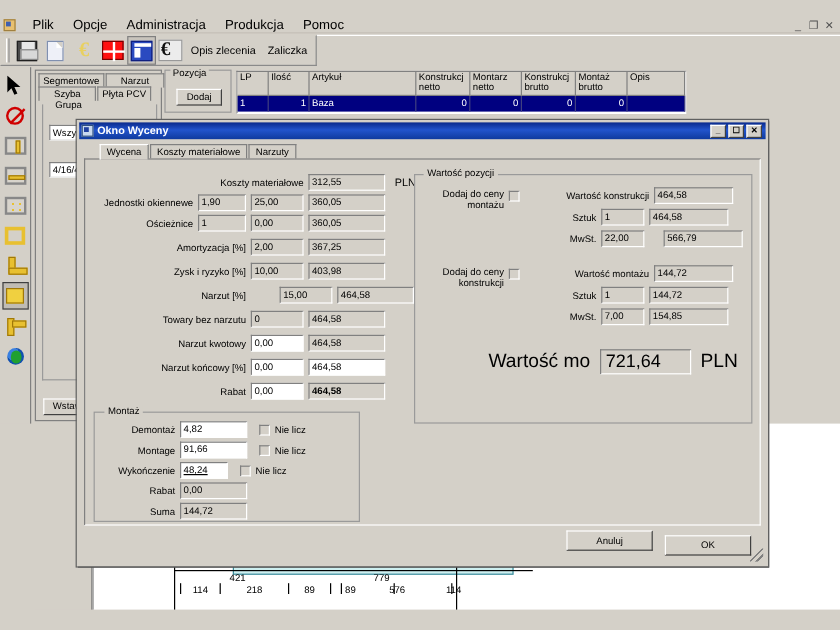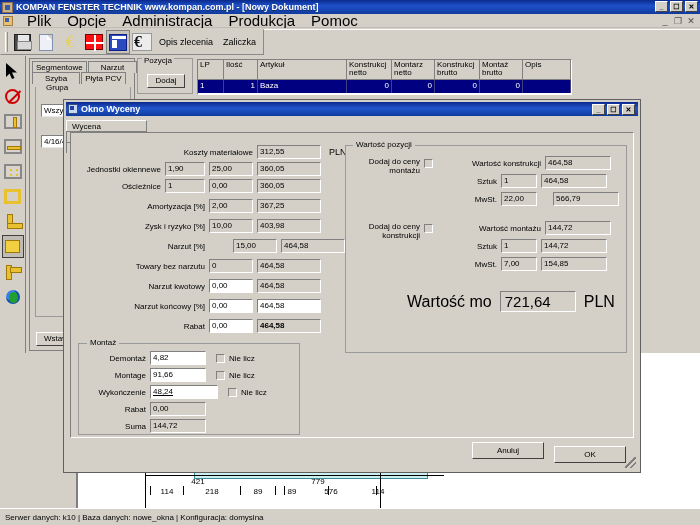--- a/index.html
+++ b/index.html
@@ -43,21 +43,21 @@
   .menubar {
     position: absolute; left: 0; top: 14px; width: 700px; height: 14px;
     background: #d4d0c8; display: flex; align-items: center; padding-left: 3px;
     border-bottom: 1px solid #c0bcb4;
   }
   .mdi-icon {
     width: 10px; height: 10px; margin-right: 6px;
     background: #e8c070; border: 1px solid #a08040; position: relative;
   }
   .mdi-icon:before{content:"";position:absolute;left:1px;top:1px;width:4px;height:4px;background:#4060b0;}
-  .menubar .mi { padding: 0 8px; font-size: 15px; color: #000; white-space: nowrap; }
+  .menubar .mi { padding: 0 8px; font-size: 11px; color: #000; white-space: nowrap; }
   .mdi-btns { position: absolute; right: 4px; top: 2px; display: flex; gap: 3px; font-size:9px;}
   .mdi-btns span { width: 10px; text-align:center; color:#505050; font-family:"Liberation Sans",sans-serif;}
 
   
   .toolbar {
     position: absolute; left: 0; top: 28px; width: 700px; height: 28px;
     background: #d4d0c8; display: flex; align-items: center;
   }
   .tb-panel {
     height: 26px; display: flex; align-items: center;
@@ -210,21 +210,21 @@
   .dlg-title .di {
     width:10px;height:10px;margin-right:3px;background:#c8d8ee;border:1px solid #305080;position:relative;flex:0 0 auto;
   }
   .dlg-title .di:before{content:"";position:absolute;left:1px;top:1px;width:4px;height:4px;background:#2040a0;}
   .dlg-btns { position:absolute; right:3px; top:2px; display:flex; gap:2px; }
   .dlg-btn {
     width:13px;height:11px;background:#d4d0c8;
     border:1px solid #fff; border-right-color:#404040;border-bottom-color:#404040;
     font-size:7px;line-height:9px;text-align:center;color:#000;font-weight:bold;
   }
-  .dlg-tabs { position:absolute; left:0; top:18px; display:flex; height:13px;flex-direction:column; }
+  .dlg-tabs { position:absolute; left:17px; top:18px; display:flex; height:13px; }
   .dtab {
     font-size:8px; padding:1px 5px 0 5px; background:#d4d0c8;
     border:1px solid #808080; border-bottom:none; margin-right:1px; white-space:nowrap;
   }
   .dtab.active { border-color:#fff #808080 #d4d0c8 #fff; position:relative; z-index:3; background:#d4d0c8;}
   .dlg-body {
     position:absolute; left:4px; top:30px; width:564px; height:306px;
     border:1px solid #fff; border-top-color:#808080; border-left-color:#808080;
     background:#d4d0c8;
   }
@@ -265,29 +265,20 @@
     background:
       linear-gradient(135deg, transparent 45%, #808080 45% 55%, transparent 55%),
       linear-gradient(135deg, transparent 70%, #808080 70% 80%, transparent 80%);
   }
 </style>
 </head>
 <body>
 
 <div id="app">
 
-  <div class="titlebar">
-    <div class="tb-icon"></div>
-    <div class="tb-text">KOMPAN FENSTER TECHNIK www.kompan.com.pl - [Nowy Dokument]</div>
-    <div class="tb-btns">
-      <div class="tb-btn">_</div>
-      <div class="tb-btn">☐</div>
-      <div class="tb-btn">✕</div>
-    </div>
-  </div>
 
   <div class="menubar">
     <div class="mdi-icon"></div>
     <div class="mi">Plik</div>
     <div class="mi">Opcje</div>
     <div class="mi">Administracja</div>
     <div class="mi">Produkcja</div>
     <div class="mi">Pomoc</div>
     <div class="mdi-btns">
       <span>_</span>
@@ -437,23 +428,20 @@
 
       <div class="dimtxt" style="left:73px; top:134px; width:32px;">114</div>
       <div class="dimtxt" style="left:106px; top:134px; width:56px;">218</div>
       <div class="dimtxt" style="left:163px; top:134px; width:34px;">89</div>
       <div class="dimtxt" style="left:198px; top:134px; width:32px;">89</div>
       <div class="dimtxt" style="left:208px; top:134px; width:90px;">576</div>
       <div class="dimtxt" style="left:256px; top:134px; width:88px;">114</div>
     </div>
   </div>
 
-  <div class="statusbar">
-    <span>Serwer danych:  k10   |   Baza danych:  nowe_okna   |   Konfiguracja:  domyslna</span>
-  </div>
 
   <div class="dialog">
     <div class="dlg-title">
       <div class="di"></div>
       <span>Okno Wyceny</span>
       <div class="dlg-btns">
         <div class="dlg-btn">_</div>
         <div class="dlg-btn">☐</div>
         <div class="dlg-btn">✕</div>
       </div>
@@ -570,21 +558,21 @@
         <span class="in white" style="width:56px;">91,66</span>
         <span style="width:10px"></span>
         <span class="cbx"></span>
         <span style="width:4px"></span>
         <span style="font-size:8px">Nie licz</span>
       </div>
 
       <div class="row" style="left:7px; top:252px;">
         <span class="rlabel" style="width:68px;">Wykończenie</span>
         <span style="width:4px"></span>
-        <span class="in white" style="width:68px;text-decoration:underline;">48,24</span>
+        <span class="in white" style="width:40px;text-decoration:underline;">48,24</span>
         <span style="width:10px"></span>
         <span class="cbx"></span>
         <span style="width:4px"></span>
         <span style="font-size:8px">Nie licz</span>
       </div>
 
       <div class="row" style="left:7px; top:269px;">
         <span class="rlabel" style="width:68px;">Rabat</span>
         <span style="width:4px"></span>
         <span class="in" style="width:56px;">0,00</span>

